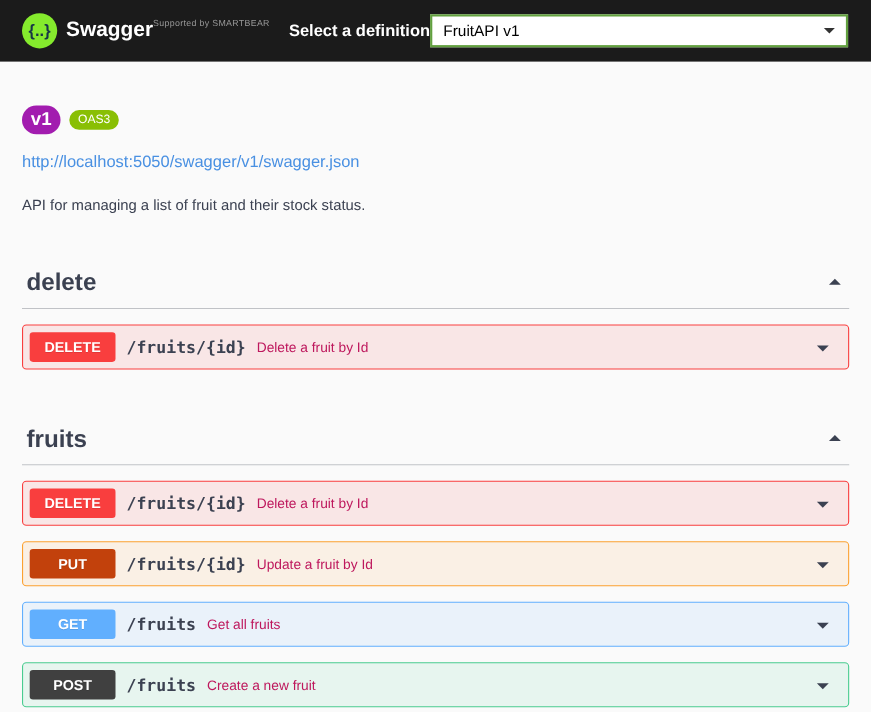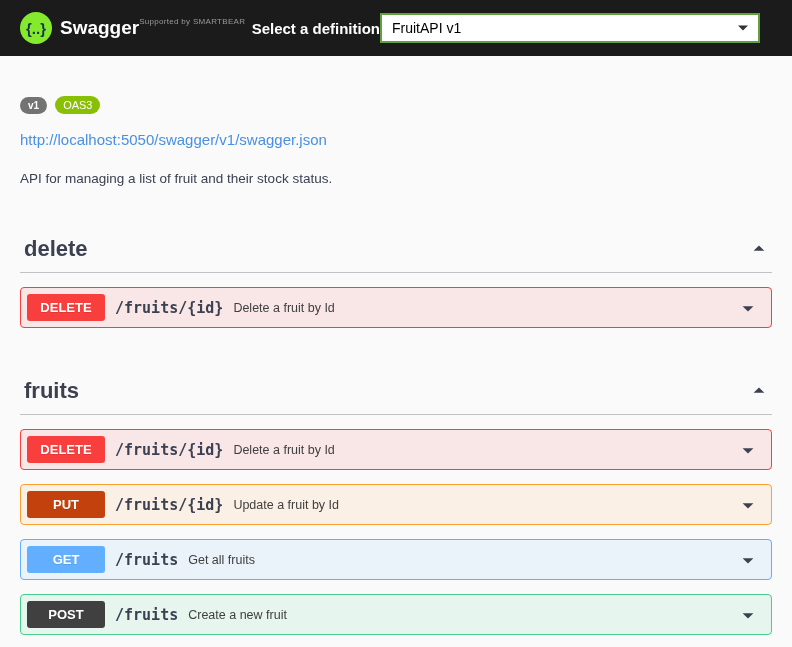--- a/index.html
+++ b/index.html
@@ -4,46 +4,46 @@
 <style>
 *{margin:0;padding:0;box-sizing:border-box;font-family:sans-serif}
 body{background:#fafafa;width:792px}
 .topbar{background:#1b1b1b;height:56px;display:flex;align-items:center;padding:0 20px}
 .logo{display:flex;align-items:center;gap:8px}
 .logo-icon{width:32px;height:32px;background:#85ea2d;border-radius:50%;display:flex;align-items:center;justify-content:center;color:#173647;font-weight:bold;font-size:15px}
 .logo-text{display:flex;flex-direction:row}
 .logo-title{color:#fff;font-size:19px;font-weight:600}
 .logo-sub{color:#999;font-size:8px;letter-spacing:.3px}
 .select-label{color:#fff;font-size:15px;font-weight:700;margin-left:auto;}
-.def-select{flex:0 0 380px;background:#fff;border:2px solid #62a03f;padding:5px 26px 5px 10px;font-size:14px;position:relative;margin-right:12px}
+.def-select{flex:0 0 380px;background:#fff;border:2px solid #62a03f;padding:5px 26px 5px 10px;font-size:14px;position:relative;margin-right:1px}
 .def-select::after{content:'';position:absolute;right:10px;top:50%;transform:translateY(-50%);border-left:5px solid transparent;border-right:5px solid transparent;border-top:5px solid #333}
 .main{padding:30px 20px}
 .title-row{display:flex;align-items:center;gap:8px;margin-top:10px}
 .api-title{font-size:34px;font-weight:700;color:#3b4151}
-.version-badge{background:#737373;color:#fff;font-size:10px;font-weight:700;padding:3px 8px;border-radius:40px}
+.version-badge{background:#a21caf;color:#fff;font-size:17px;font-weight:700;padding:3px 8px;border-radius:40px}
 .oas-badge{background:#89bf04;color:#fff;font-size:11px;font-weight:400;padding:3px 8px;border-radius:40px}
 .api-url{color:#4990e2;font-size:15px;margin-top:17px;display:inline-block}
 .api-desc{color:#3b4151;font-size:13.5px;margin-top:22px}
 .tag-section{margin-top:40px}
 .tag-header{display:flex;align-items:center;justify-content:space-between;padding:10px 4px;border-bottom:1px solid rgba(59,65,81,.3);cursor:pointer}
 .tag-name{font-size:22px;font-weight:700;color:#3b4151}
 .chevron{width:18px;height:18px}
 .chevron svg{width:100%;height:100%;fill:#3b4151}
 .opblock{margin-top:14px;border-radius:4px;display:flex;align-items:center;padding:6px;cursor:pointer}
 .opblock.delete{background:rgba(249,62,62,.1);border:1px solid #f93e3e}
 .opblock.put{background:rgba(252,161,48,.1);border:1px solid #fca130}
 .opblock.get{background:rgba(97,175,254,.1);border:1px solid #61affe}
 .opblock.post{background:rgba(73,204,144,.1);border:1px solid #49cc90}
 .method{font-size:13px;font-weight:700;min-width:78px;padding:6px 0;text-align:center;border-radius:3px;color:#fff;text-shadow:0 1px 0 rgba(0,0,0,.1)}
 .method.delete{background:#f93e3e}
 .method.put{background:#c2410c}
 .method.get{background:#61affe}
 .method.post{background:#404040}
 .path{font-family:monospace;font-size:15px;font-weight:600;color:#3b4151;margin-left:10px}
-.summary{color:#404040;font-size:12.5px;margin-left:10px}
+.summary{color:#be185d;font-size:12.5px;margin-left:10px}
 .opblock .chevron{margin-left:auto;margin-right:8px;transform:rotate(180deg)}
 </style>
 </head>
 <body>
 
 <div class="topbar">
   <div class="logo">
     <div class="logo-icon">{..}</div>
     <div class="logo-text">
       <span class="logo-title">Swagger</span>

